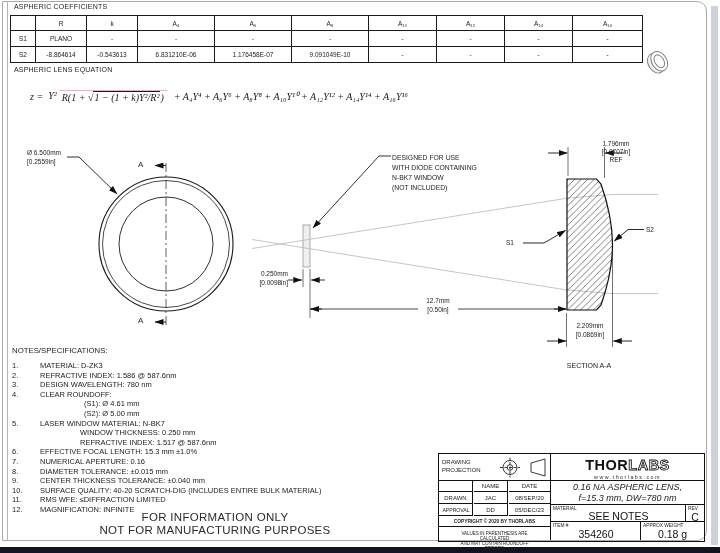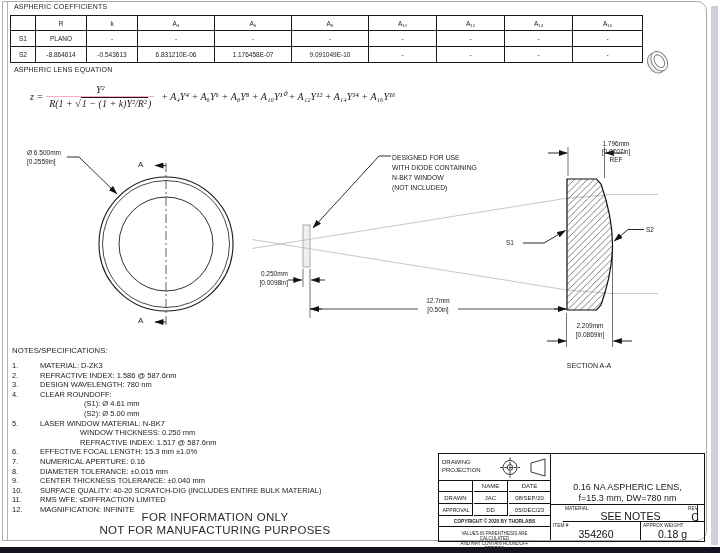--- a/index.html
+++ b/index.html
@@ -13,21 +13,21 @@
   .t{position:absolute;font-size:7px;color:#222;white-space:nowrap;line-height:1.15;}
   .cap{font-size:7px;letter-spacing:.2px;}
   
   #ctab{position:absolute;left:10px;top:15px;border-collapse:collapse;table-layout:fixed;}
   #ctab td{border:1px solid #1a1a1a;font-size:6.5px;text-align:center;padding:0;height:15px;overflow:hidden;}
   #ctab tr.hdr td{height:14px;}
   #ctab{border:1.6px solid #111;}
   
   #eq{position:absolute;left:30px;top:79px;height:34px;display:flex;align-items:center;
       font-family:"Liberation Serif",serif;font-style:italic;font-size:10px;color:#1a1a1a;}
-  #eq .frac{display:inline-flex;flex-direction:column;align-items:center;margin:0 3px;}
+  #eq .frac{display:inline-flex;flex-direction:row;margin:0 3px;}
   #eq .frac .num{padding:0 2px 1px 2px;}
   #eq .frac .den{border-top:1px solid #f9a8d4;padding:1px 3px 0 3px;font-family:Liberation Serif, serif;}
   #eq .sqrt{white-space:nowrap;}
   #eq .rad{border-top:1px solid #1a1a1a;padding:0 1px;}
   #eq .tail{margin-left:4px;}
   
   .note-row{position:absolute;left:0;top:0;width:440px;height:10px;font-size:7.5px;}
   .note-row .num{position:absolute;left:12px;}
   .note-row .txt{position:absolute;left:40px;}
   .note-row.ind-a .txt{left:84px;}
@@ -320,27 +320,33 @@
     <div class="cell br bb ctr" style="left:0;top:62px;width:112px;height:11px;">
       <div class="tiny sc8" style="line-height:11px;font-weight:bold;">COPYRIGHT © 2020 BY THORLABS</div>
     </div>
     <div class="cell br ctr" style="left:0;top:73px;width:112px;height:13px;">
       <div class="tiny sc75" style="line-height:6.5px;padding-top:1px;">
         <div>VALUES IN PARENTHESIS ARE CALCULATED</div>
           <div>AND MAY CONTAIN ROUNDOFF ERRORS</div>
       </div>
     </div>
 
+    <div class="cell bb ctr" style="left:112px;top:0;width:153px;height:27px;">
+      <div style="padding-top:2px;">
+        <span class="logoT">THOR</span><span class="logoL">LABS</span>
+      </div>
+      <div class="site">www.thorlabs.com</div>
+    </div>
     <div class="cell bb ctr" style="left:112px;top:27px;width:153px;height:24px;">
-      <div style="font-size:9px;line-height:11px;padding-top:1px;">
+      <div style="font-size:9px;line-height:11px;padding-top:1px;font-style:italic;">
         <div>0.16 NA ASPHERIC LENS,</div>
         <div>f=15.3 mm, DW=780 nm</div>
       </div>
     </div>
-    <div class="cell br bb" style="left:124px;top:51px;width:135px;height:17px;">
+    <div class="cell br bb" style="left:112px;top:51px;width:135px;height:17px;">
       <div class="lbl5">MATERIAL</div>
       <div class="bigval ctr" style="position:absolute;left:0;top:5px;width:135px;">SEE NOTES</div>
     </div>
     <div class="cell bb" style="left:247px;top:51px;width:18px;height:17px;">
       <div class="lbl5" style="left:2px;">REV</div>
       <div class="bigval ctr" style="position:absolute;left:0;top:6px;width:18px;">C</div>
     </div>
     <div class="cell br" style="left:112px;top:68px;width:90px;height:18px;">
       <div class="lbl5">ITEM #</div>
       <div class="bigval ctr" style="position:absolute;left:0;top:6px;width:90px;">354260</div>

